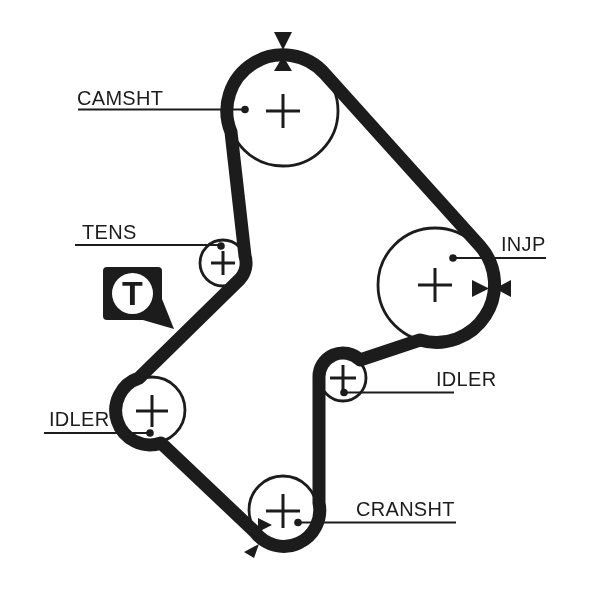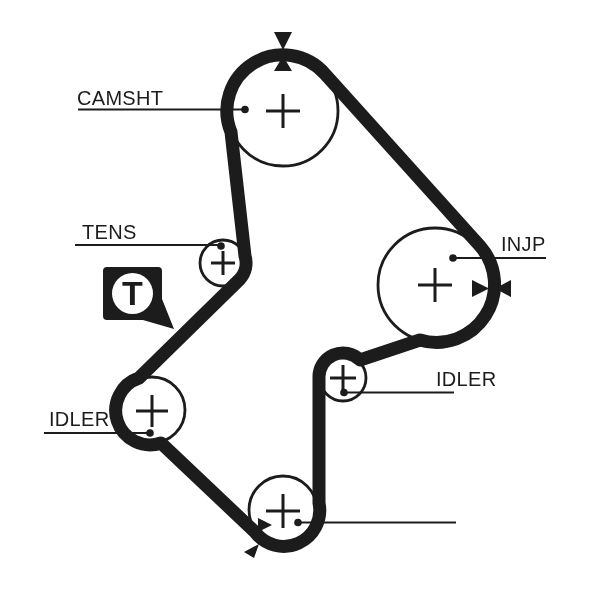--- a/index.html
+++ b/index.html
@@ -116,14 +116,15 @@
       <circle cx="150" cy="433" r="3.8"></circle>
       <circle cx="298" cy="522.5" r="3.8"></circle>
     </g>
   </svg>
 
   <div class="pulley-label lbl-camsht">CAMSHT</div>
   <div class="pulley-label lbl-tens">TENS</div>
   <div class="pulley-label lbl-injp">INJP</div>
   <div class="pulley-label lbl-idler">IDLER</div>
   <div class="pulley-label lbl-oilp">IDLER</div>
+  <div class="pulley-label lbl-cransht">CRANSHT</div>
 
 </div>
 
 </body></html>

